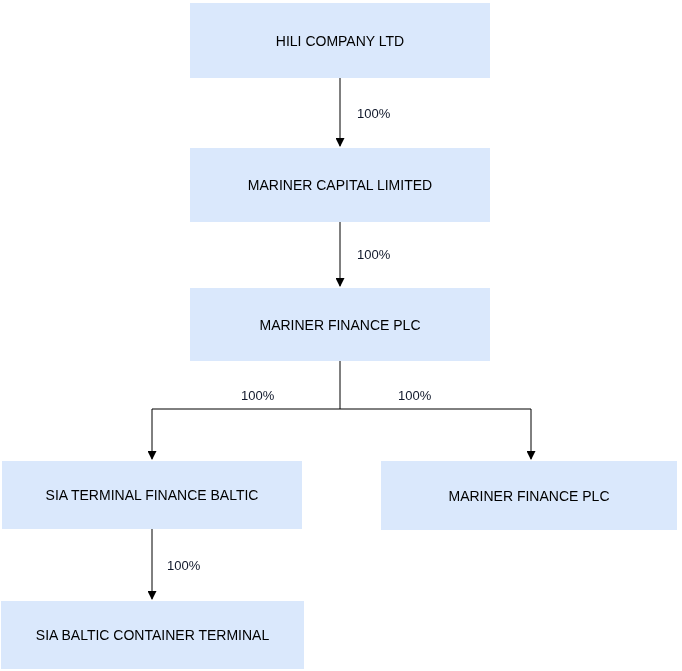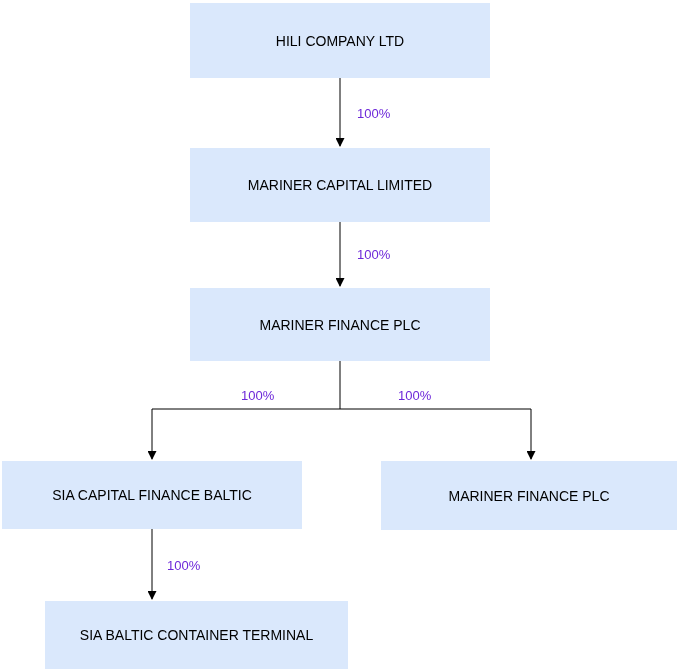--- a/index.html
+++ b/index.html
@@ -32,32 +32,32 @@
     display: flex;
     flex-direction: column;
     align-items: center;
     justify-content: center;
     text-align: center;
     box-sizing: border-box;
     padding: 2px 8px;
   }
   .edge-label {
     position: absolute;
-    color: #6d28d9;
+    color: #0f172a;
     font-size: 13px;
     line-height: 15px;
     white-space: nowrap;
   }
   
   .n-hili              { left: 190px; top:   3px; width: 300px; height: 75px; }
   .n-mariner-capital   { left: 190px; top: 148px; width: 300px; height: 74px; }
   .n-mariner-finance   { left: 190px; top: 288px; width: 300px; height: 73px; }
   .n-sia-baltic        { left:   2px; top: 461px; width: 300px; height: 68px; }
   .n-latvia-branch     { left: 381px; top: 461px; width: 296px; height: 69px; }
-  .n-container-term    { left:   1px; top: 601px; width: 303px; height: 68px; margin-left: 44px; }
+  .n-container-term    { left:   1px; top: 601px; width: 303px; height: 68px; }
   
   .l-e1 { left: 357px; top: 106px; }
   .l-e2 { left: 357px; top: 247px; }
   .l-e3 { left: 241px; top: 388px; }
   .l-e4 { left: 398px; top: 388px; }
   .l-e5 { left: 167px; top: 558px; }
 </style>
 </head>
 <body>
 
@@ -89,21 +89,21 @@
 
   <div class="node n-hili">
     <span>HILI COMPANY LTD</span>
   </div>
 
   <div class="node n-mariner-finance">
     <span>MARINER FINANCE PLC</span>
   </div>
 
   <div class="node n-sia-baltic">
-    <span>SIA CAPITAL FINANCE BALTIC</span>
+    <span>SIA TERMINAL FINANCE BALTIC</span>
   </div>
 
   <div class="node n-latvia-branch">
     <span>MARINER FINANCE PLC</span>
   </div>
 
   <div class="node n-container-term">
     <span>SIA BALTIC CONTAINER TERMINAL</span>
   </div>
 

